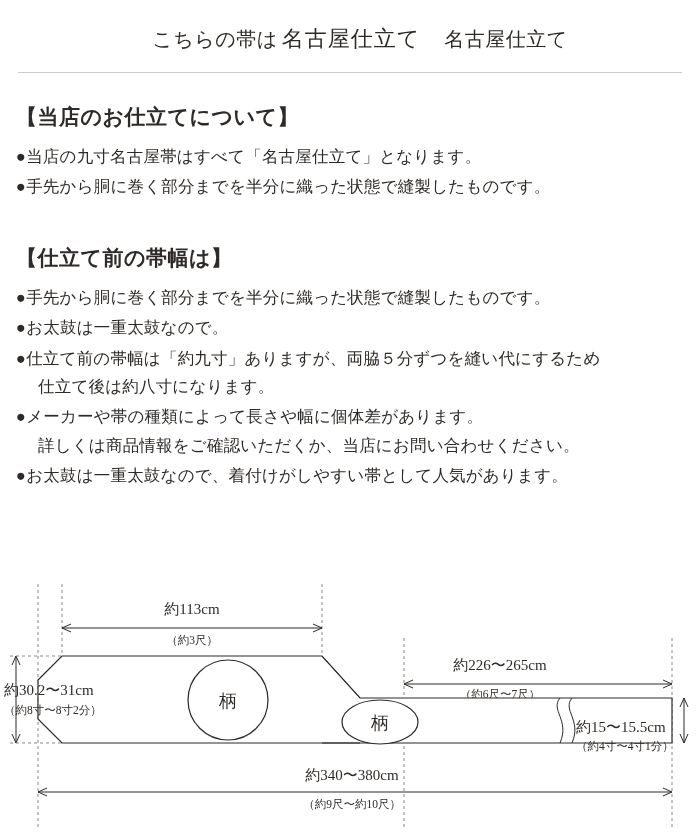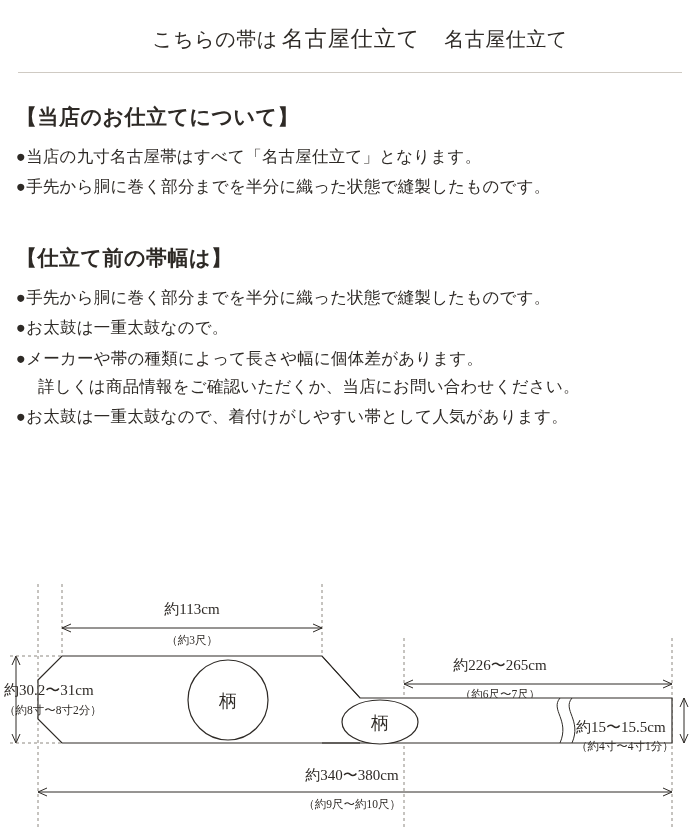--- a/index.html
+++ b/index.html
@@ -138,20 +138,24 @@
   <div>
     <div class="sec-title">【仕立て前の帯幅は】</div>
     <ul class="bullets">
       <li>
         <span>●</span><span>手先から胴に巻く部分までを半分に織った状態で縫製したものです。</span>
       </li>
       <li>
         <span>●</span><span>お太鼓は一重太鼓なので。</span>
       </li>
       <li>
+        <span>●</span><span>仕立て前の帯幅は「約九寸」ありますが、両脇５分ずつを縫い代にするため</span>
+        <span class="cont">仕立て後は約八寸になります。</span>
+      </li>
+      <li>
         <span>●</span><span>メーカーや帯の種類によって長さや幅に個体差があります。</span>
         <span class="cont">詳しくは商品情報をご確認いただくか、当店にお問い合わせください。</span>
       </li>
       <li>
         <span>●</span><span>お太鼓は一重太鼓なので、着付けがしやすい帯として人気があります。</span>
       </li>
     </ul>
   </div>
 </div>
 

